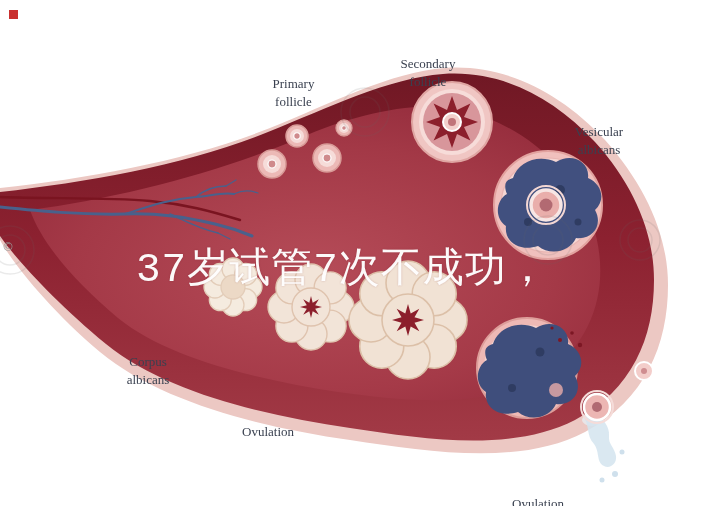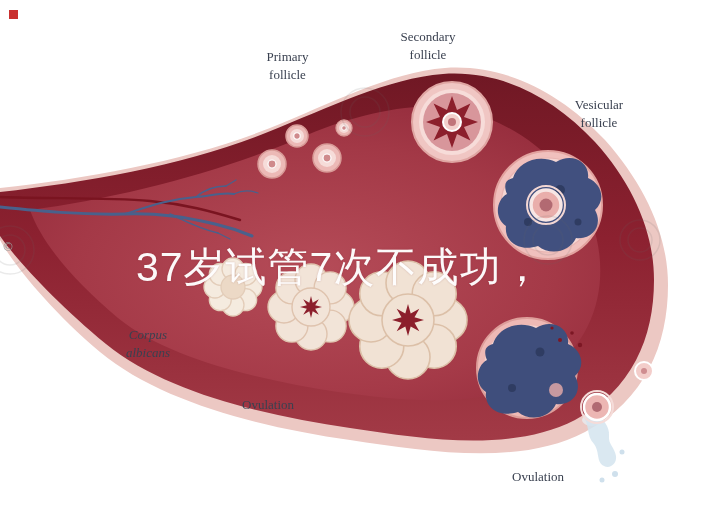--- a/index.html
+++ b/index.html
@@ -1,31 +1,31 @@
 <!DOCTYPE html>
 <html><head>
 <meta charset="utf-8">
 <style>
   html,body{margin:0;padding:0;background:#ffffff;}
   .stage{position:relative;width:720px;height:506px;background:#ffffff;overflow:hidden;
          font-family:"Liberation Sans",sans-serif;}
   .stage svg{position:absolute;left:0;top:0;}
   .label{position:absolute;color:#3a4150;font-family:"Liberation Serif",serif;
-         font-size:13px;line-height:1.35;text-align:center;white-space:pre-line;}
-  #lbl-primary{left:245px;top:48px;width:85px;}
+         font-size:13px;line-height:1.35;text-align:center;white-space:pre-line;margin-top:27px;}
+  #lbl-primary{left:251px;top:48px;width:85px;}
   #lbl-secondary{left:382px;top:28px;width:92px;}
   #lbl-vesicular{left:556px;top:96px;width:86px;}
-  #lbl-albicans{left:106px;top:326px;width:84px;font-style:italic;}
+  #lbl-albicans{left:106px;top:326px;width:84px;}
   #lbl-regression{left:218px;top:396px;width:100px;}
   #lbl-luteum{left:306px;top:432px;width:132px;}
   #lbl-ovulation{left:492px;top:468px;width:92px;}
   .cn-overlay{position:absolute;left:136px;top:240px;width:560px;
               font-size:41px;font-weight:400;letter-spacing:1px;
               color:rgba(255,255,255,0.97);
-              font-family:Liberation Sans, sans-serif;
+              font-family:Liberation Mono, monospace;
               text-shadow:0 0 2px rgba(120,30,40,0.25);}
   .wm-square{position:absolute;left:9px;top:10px;width:9px;height:9px;background:#c9302f;}
   .wm-copy{position:absolute;left:2px;top:240px;color:#9a9a9a;font-size:12px;
            font-family:"DejaVu Sans",sans-serif;}
 </style>
 </head>
 <body>
 
 <div class="stage">
 
@@ -200,21 +200,21 @@
       <circle cx="640" cy="240" r="20"></circle>
         <circle cx="640" cy="240" r="12"></circle>
     </g>
   </svg>
 
   <div class="label" id="lbl-primary">Primary
 follicle</div>
   <div class="label" id="lbl-secondary">Secondary
 follicle</div>
   <div class="label" id="lbl-vesicular">Vesicular
-follicle</div>
+albicans</div>
   <div class="label" id="lbl-albicans">Corpus
 albicans</div>
   <div class="label" id="lbl-regression">Ovulation</div>
   <div class="label" id="lbl-ovulation">Ovulation</div>
 
   <div class="cn-overlay">37岁试管7次不成功，</div>
 
   <div class="wm-square"></div>
   <div class="wm-copy">©</div>
 

